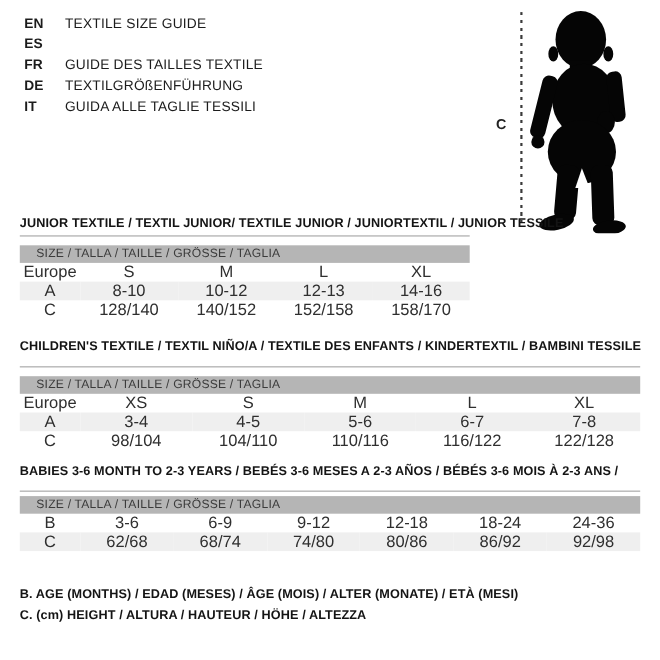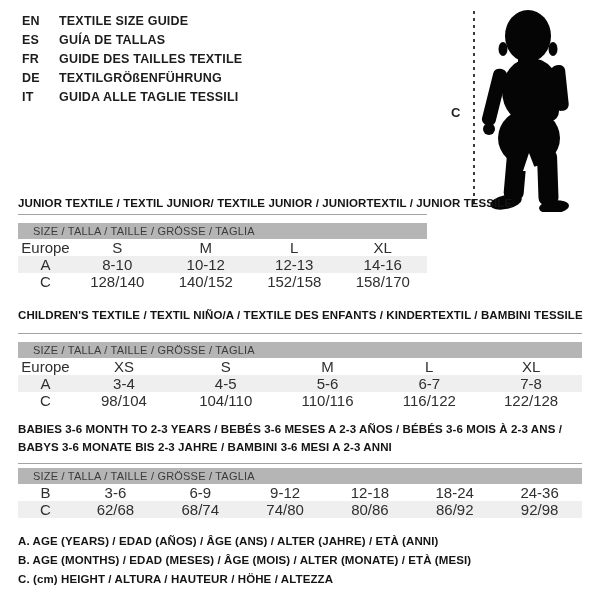--- a/index.html
+++ b/index.html
@@ -3,21 +3,21 @@
 <meta charset="utf-8">
 <style>
   html,body{margin:0;padding:0;background:#fff;}
   .page{position:relative;width:600px;height:600px;background:#fff;overflow:hidden;
         font-family:"Liberation Sans", sans-serif;color:#1c1c1c;}
 
   
   .langs{position:absolute;left:22px;top:11px;}
   .lang-row{display:flex;height:19px;align-items:center;}
   .lang-code{width:37px;font-weight:bold;font-size:12.5px;letter-spacing:0.2px;}
-  .lang-label{font-weight:bold;font-size:12.5px;letter-spacing:0.2px;white-space:nowrap;}
+  .lang-label{font-weight:normal;font-size:12.5px;letter-spacing:0.2px;white-space:nowrap;}
 
   
   .dash-line{position:absolute;left:473px;top:11px;width:2px;height:195px;
              background:repeating-linear-gradient(to bottom,#3a3a3a 0 3px,transparent 3px 7px);}
   .c-label{position:absolute;left:451px;top:105px;font-weight:bold;font-size:13px;color:#222;}
   .baby{position:absolute;left:481px;top:5px;}
 
   
   .sec{position:absolute;left:18px;}
   .sec-title{font-weight:bold;font-size:11.5px;line-height:14px;letter-spacing:0.1px;
@@ -46,21 +46,20 @@
 
 <div class="page">
 
   <div class="langs" id="langs">
       <div class="lang-row">
         <span class="lang-code">EN</span>
         <span class="lang-label">TEXTILE SIZE GUIDE</span>
       </div>
       <div class="lang-row">
         <span class="lang-code">ES</span>
-        <span class="lang-label">GUÍA DE TALLAS</span>
       </div>
       <div class="lang-row">
         <span class="lang-code">FR</span>
         <span class="lang-label">GUIDE DES TAILLES TEXTILE</span>
       </div>
       <div class="lang-row">
         <span class="lang-code">DE</span>
         <span class="lang-label">TEXTILGRÖßENFÜHRUNG</span>
       </div>
       <div class="lang-row">
@@ -157,21 +156,20 @@
             <td>116/122</td>
             <td>122/128</td>
           </tr>
         </tbody>
       </table>
   </div>
 
   <div class="sec" id="sec2" style="top:421px;width:564px">
     <div class="sec-title">
         <div>BABIES 3-6 MONTH TO 2-3 YEARS / BEBÉS 3-6 MESES A 2-3 AÑOS / BÉBÉS 3-6 MOIS À 2-3 ANS /</div>
-        <div>BABYS 3-6 MONATE BIS 2-3 JAHRE / BAMBINI 3-6 MESI A 2-3 ANNI</div>
       </div>
     <div class="rule"></div>
     <div class="size-bar">SIZE / TALLA / TAILLE / GRÖSSE / TAGLIA</div>
     <table class="size-table">
         <tbody>
           <tr>
             <td class="rowlabel">B</td>
             <td>3-6</td>
             <td>6-9</td>
             <td>9-12</td>
@@ -186,18 +184,17 @@
             <td>74/80</td>
             <td>80/86</td>
             <td>86/92</td>
             <td>92/98</td>
           </tr>
         </tbody>
       </table>
   </div>
 
   <div class="notes" id="notes">
-      <div class="note-line">A. AGE (YEARS) / EDAD (AÑOS) / ÂGE (ANS) / ALTER (JAHRE) / ETÀ (ANNI)</div>
       <div class="note-line">B. AGE (MONTHS) / EDAD (MESES) / ÂGE (MOIS) / ALTER (MONATE) / ETÀ (MESI)</div>
       <div class="note-line">C. (cm) HEIGHT / ALTURA / HAUTEUR / HÖHE / ALTEZZA</div>
     </div>
 
 </div>
 
 </body></html>

